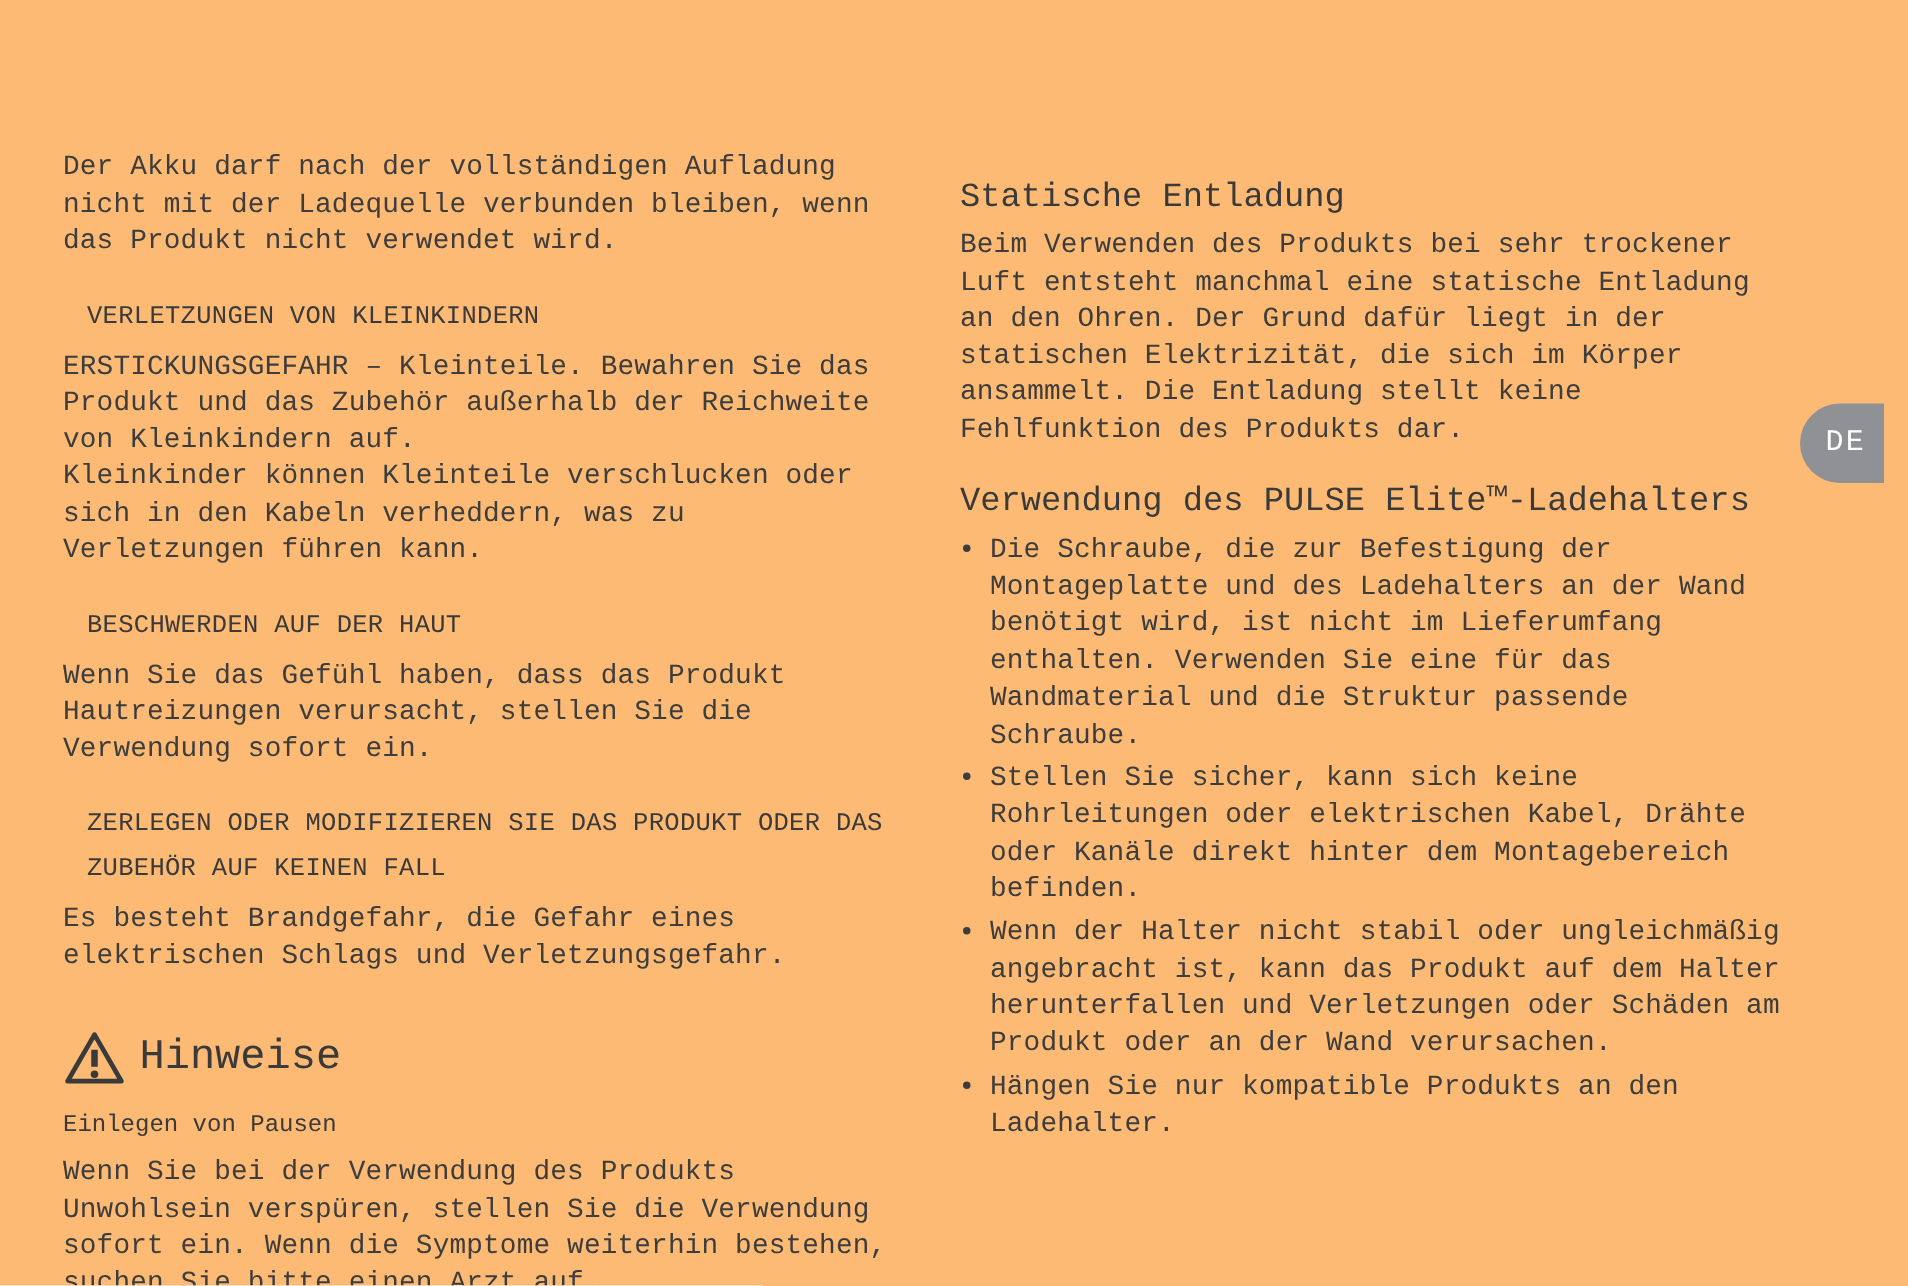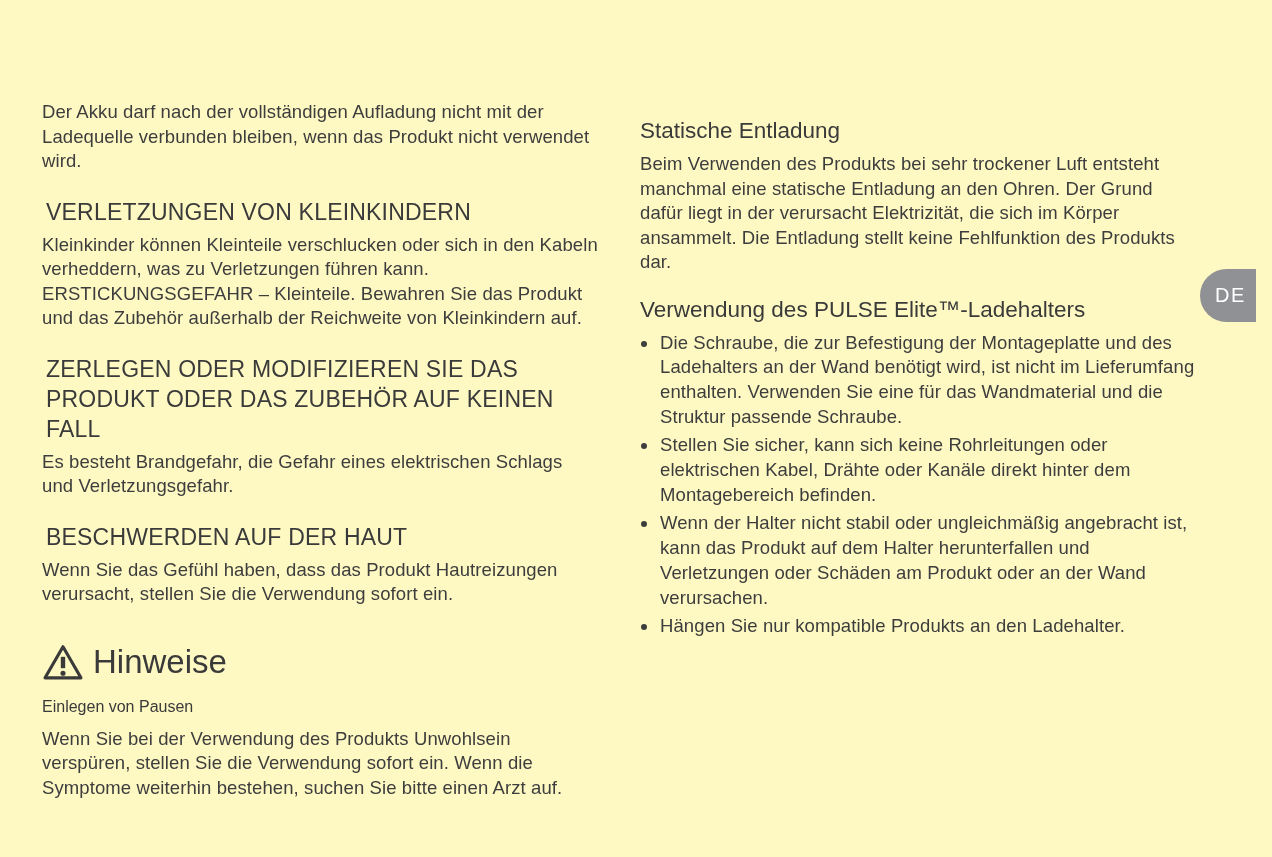--- a/index.html
+++ b/index.html
@@ -4,43 +4,43 @@
 <style>
   html, body {
     margin: 0;
     padding: 0;
     background: #ffffff;
   }
   .page {
     position: relative;
     width: 1272px;
     height: 857px;
-    background: #fef9c3;
-    font-family: Liberation Sans, sans-serif;
+    background: #fdba74;
+    font-family: Liberation Mono, monospace;
     color: #3d3d3d;
     overflow: hidden;
   }
   .col {
     position: absolute;
     top: 0;
   }
   .col-left  { left: 42px;  width: 556px; padding-top: 100px; }
   .col-right { left: 640px; width: 556px; padding-top: 97px; margin-top: 20px; }
 
   p.body {
     font-size: 18.5px;
     line-height: 24.5px;
     margin: 0;
     letter-spacing: 0.1px;
   }
   .caps-heading {
-    font-size: 23px;
+    font-size: 17px;
     font-weight: 400;
     line-height: 30px;
-    margin: 23px 0 6px 4px;
+    margin: 23px 0 6px 16px;
     letter-spacing: 0.2px;
     color: #3a3a3a;
   }
   .sent-heading {
     font-size: 22.5px;
     font-weight: 400;
     line-height: 28px;
     margin: 0 0 7px 0;
     color: #3a3a3a;
   }
@@ -48,21 +48,21 @@
 
   .notes-header {
     display: flex;
     align-items: center;
     margin-top: 36px;
     gap: 9px;
   }
   .warn-icon { width: 42px; height: 39px; display: inline-block; }
   .warn-icon svg { display: block; width: 100%; height: 100%; }
   .notes-title {
-    font-size: 33px;
+    font-size: 28px;
     font-weight: 400;
     color: #3a3a3a;
   }
   .sub-heading {
     font-size: 16px;
     font-weight: 400;
     line-height: 26px;
     margin: 12px 0 7px 0;
     color: #3a3a3a;
   }
@@ -104,32 +104,32 @@
 <body>
 
 <div class="page">
 
   <div class="col col-left">
 
     <p class="body">Der Akku darf nach der vollständigen Aufladung nicht mit der Ladequelle verbunden bleiben, wenn das Produkt nicht verwendet wird.</p>
 
     <section>
       <h2 class="caps-heading">VERLETZUNGEN VON KLEINKINDERN</h2>
+      <p class="body">ERSTICKUNGSGEFAHR – Kleinteile. Bewahren Sie das Produkt und das Zubehör außerhalb der Reichweite von Kleinkindern auf.</p>
       <p class="body">Kleinkinder können Kleinteile verschlucken oder sich in den Kabeln verheddern, was zu Verletzungen führen kann.</p>
-      <p class="body">ERSTICKUNGSGEFAHR – Kleinteile. Bewahren Sie das Produkt und das Zubehör außerhalb der Reichweite von Kleinkindern auf.</p>
+    </section>
+
+    <section>
+      <h2 class="caps-heading">BESCHWERDEN AUF DER HAUT</h2>
+      <p class="body">Wenn Sie das Gefühl haben, dass das Produkt Hautreizungen verursacht, stellen Sie die Verwendung sofort ein.</p>
     </section>
 
     <section>
       <h2 class="caps-heading">ZERLEGEN ODER MODIFIZIEREN SIE DAS PRODUKT ODER DAS ZUBEHÖR AUF KEINEN FALL</h2>
       <p class="body">Es besteht Brandgefahr, die Gefahr eines elektrischen Schlags und Verletzungsgefahr.</p>
-    </section>
-
-    <section>
-      <h2 class="caps-heading">BESCHWERDEN AUF DER HAUT</h2>
-      <p class="body">Wenn Sie das Gefühl haben, dass das Produkt Hautreizungen verursacht, stellen Sie die Verwendung sofort ein.</p>
     </section>
 
     <div class="notes-header">
       <span class="warn-icon">
         <svg viewBox="0 0 48 44" fill="none" xmlns="http://www.w3.org/2000/svg">
           <path d="M24 4 L44.5 39.5 H3.5 Z" stroke="#3a3a3a" stroke-width="3.6" stroke-linejoin="round" fill="none"></path>
           <path d="M24 15.5 L24 28.5" stroke="#3a3a3a" stroke-width="5" stroke-linecap="butt"></path>
           <circle cx="24" cy="34.2" r="2.9" fill="#3a3a3a"></circle>
         </svg>
       </span>
@@ -138,21 +138,21 @@
 
     <h3 class="sub-heading">Einlegen von Pausen</h3>
     <p class="body">Wenn Sie bei der Verwendung des Produkts Unwohlsein verspüren, stellen Sie die Verwendung sofort ein. Wenn die Symptome weiterhin bestehen, suchen Sie bitte einen Arzt auf.</p>
 
   </div>
 
   <div class="col col-right">
 
     <section>
       <h2 class="sent-heading">Statische Entladung</h2>
-      <p class="body">Beim Verwenden des Produkts bei sehr trockener Luft entsteht manchmal eine statische Entladung an den Ohren. Der Grund dafür liegt in der verursacht Elektrizität, die sich im Körper ansammelt. Die Entladung stellt keine Fehlfunktion des Produkts dar.</p>
+      <p class="body">Beim Verwenden des Produkts bei sehr trockener Luft entsteht manchmal eine statische Entladung an den Ohren. Der Grund dafür liegt in der statischen Elektrizität, die sich im Körper ansammelt. Die Entladung stellt keine Fehlfunktion des Produkts dar.</p>
     </section>
 
     <section class="section-gap">
       <h2 class="sent-heading">Verwendung des PULSE Elite™-Ladehalters</h2>
       <ul class="bullets">
         <li>Die Schraube, die zur Befestigung der Montageplatte und des Ladehalters an der Wand benötigt wird, ist nicht im Lieferumfang enthalten. Verwenden Sie eine für das Wandmaterial und die Struktur passende Schraube.</li>
         <li>Stellen Sie sicher, kann sich keine Rohrleitungen oder elektrischen Kabel, Drähte oder Kanäle direkt hinter dem Montagebereich befinden.</li>
         <li>Wenn der Halter nicht stabil oder ungleichmäßig angebracht ist, kann das Produkt auf dem Halter herunterfallen und Verletzungen oder Schäden am Produkt oder an der Wand verursachen.</li>
         <li>Hängen Sie nur kompatible Produkts an den Ladehalter.</li>
       </ul>

